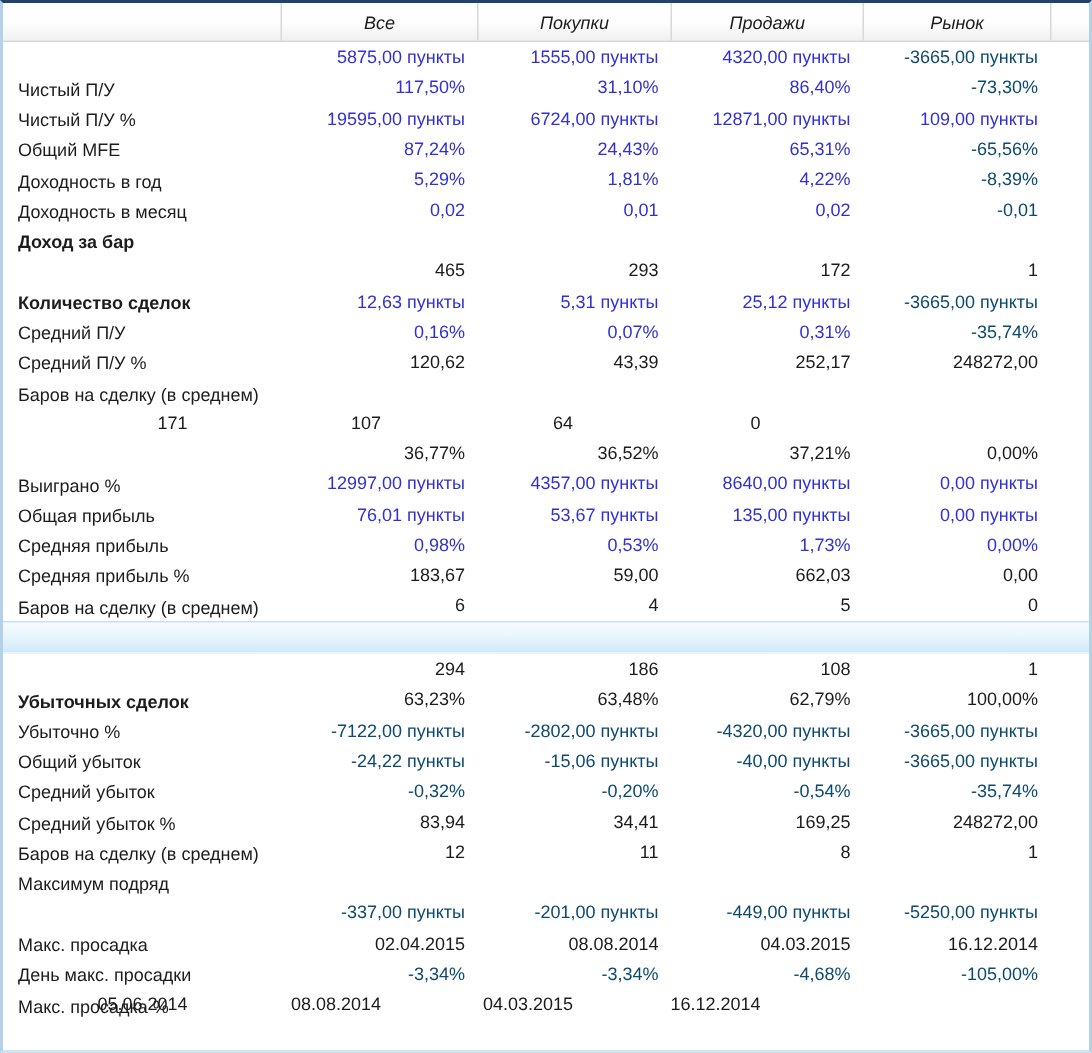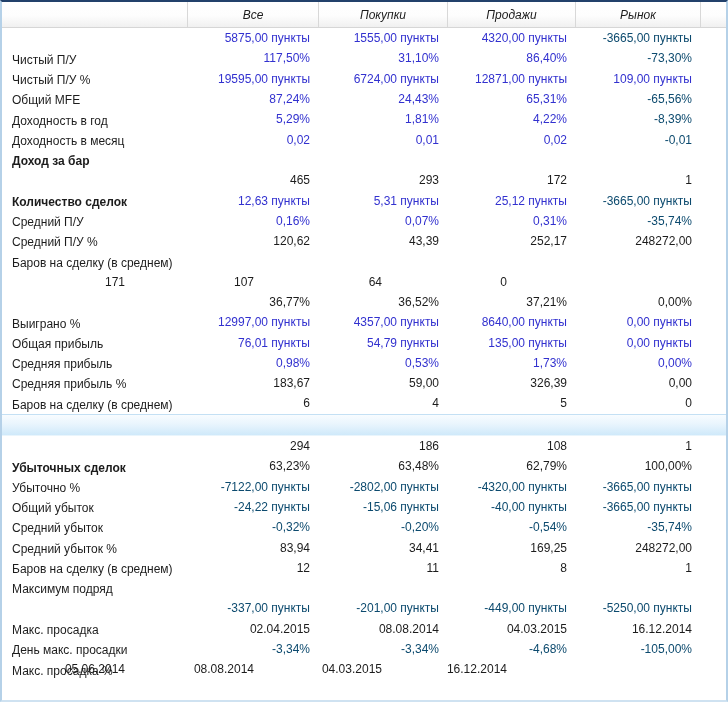--- a/index.html
+++ b/index.html
@@ -173,38 +173,38 @@
         <div class="cell label">Общая прибыль</div>
         <div class="cell value v0 c-b">12997,00 пункты</div>
         <div class="cell value v1 c-b">4357,00 пункты</div>
         <div class="cell value v2 c-b">8640,00 пункты</div>
         <div class="cell value v3 c-b">0,00 пункты</div>
         <div class="cell extra"></div>
       </div>
       <div class="row">
         <div class="cell label">Средняя прибыль</div>
         <div class="cell value v0 c-b">76,01 пункты</div>
-        <div class="cell value v1 c-b">54,79 пункты</div>
+        <div class="cell value v1 c-b">53,67 пункты</div>
         <div class="cell value v2 c-b">135,00 пункты</div>
         <div class="cell value v3 c-b">0,00 пункты</div>
         <div class="cell extra"></div>
       </div>
       <div class="row">
         <div class="cell label">Средняя прибыль %</div>
         <div class="cell value v0 c-b">0,98%</div>
         <div class="cell value v1 c-b">0,53%</div>
         <div class="cell value v2 c-b">1,73%</div>
         <div class="cell value v3 c-b">0,00%</div>
         <div class="cell extra"></div>
       </div>
       <div class="row">
         <div class="cell label">Баров на сделку (в среднем)</div>
         <div class="cell value v0 c-k">183,67</div>
         <div class="cell value v1 c-k">59,00</div>
-        <div class="cell value v2 c-k">326,39</div>
+        <div class="cell value v2 c-k">662,03</div>
         <div class="cell value v3 c-k">0,00</div>
         <div class="cell extra"></div>
       </div>
       <div class="row">
         <div class="cell label">Максимум подряд</div>
         <div class="cell value v0 c-k">6</div>
         <div class="cell value v1 c-k">4</div>
         <div class="cell value v2 c-k">5</div>
         <div class="cell value v3 c-k">0</div>
         <div class="cell extra"></div>

